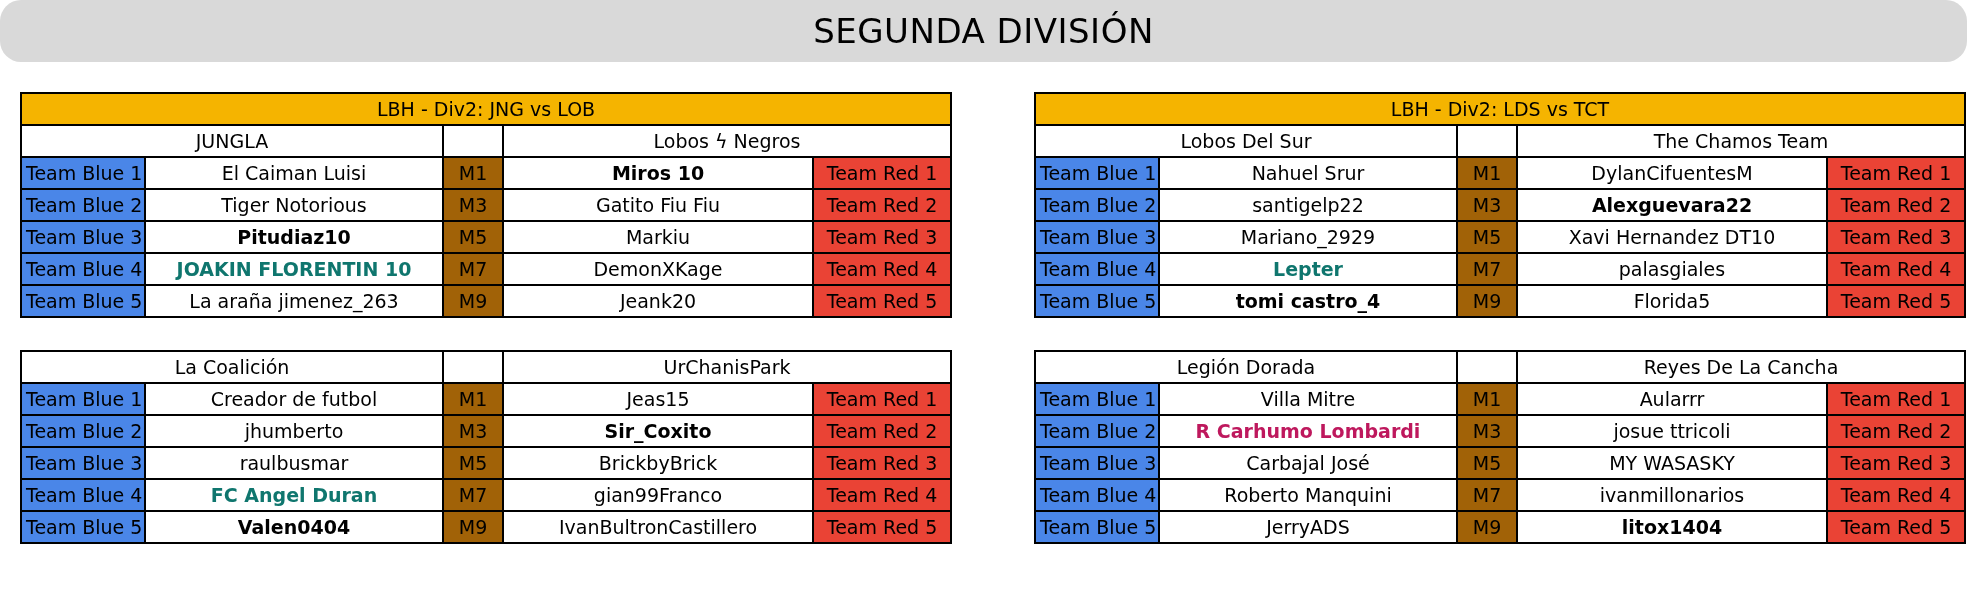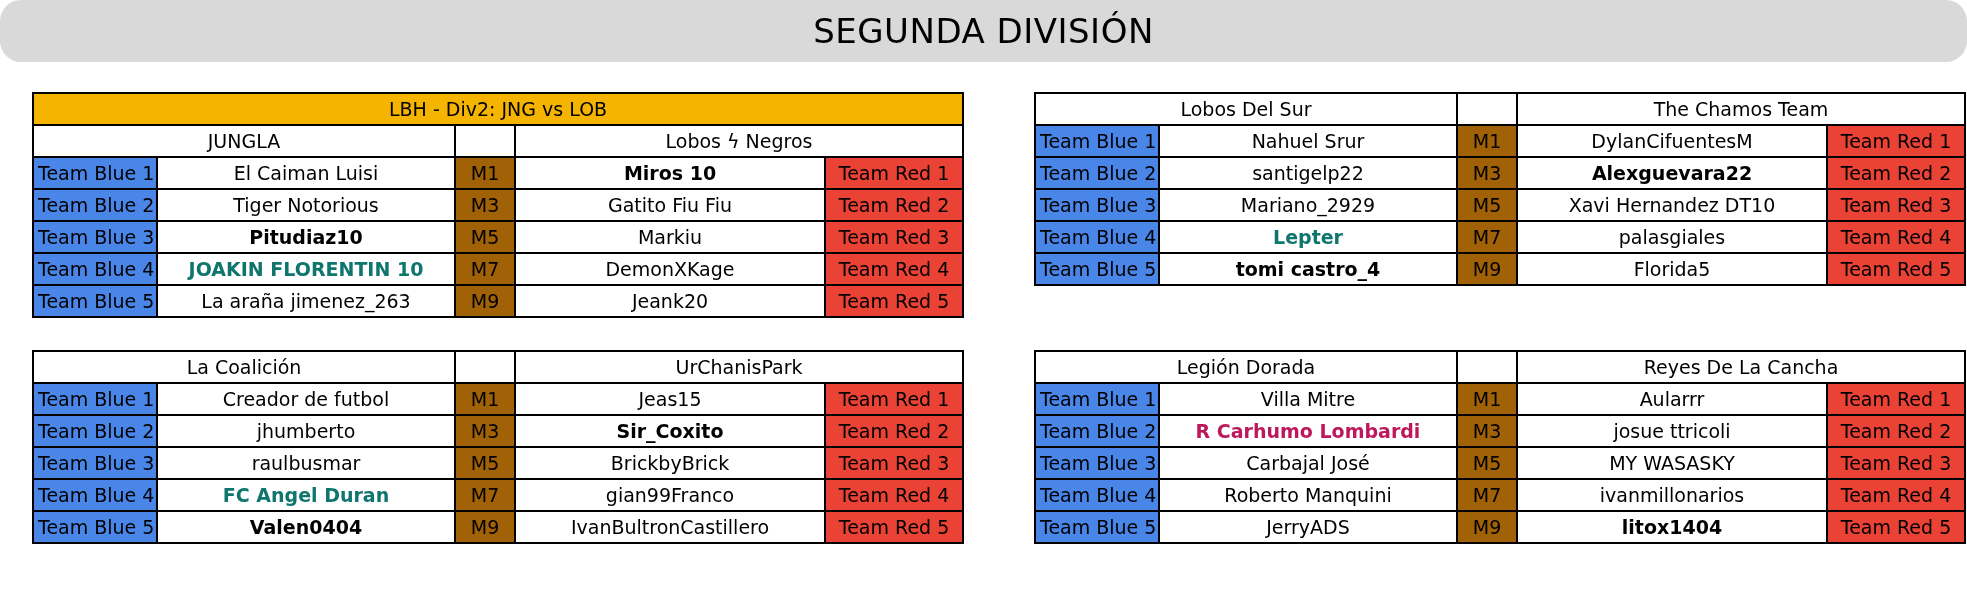--- a/index.html
+++ b/index.html
@@ -32,21 +32,21 @@
     width: 1967px;
     padding: 0;
   }
 
   .match-table {
     position: absolute;
     border-collapse: collapse;
     table-layout: fixed;
     background: #ffffff;
   }
-  .match-table.left  { left: 32px;   width: 930px; }
+  .match-table.left  { left: 20px;   width: 930px; }
   .match-table.right { left: 1034px; width: 930px; }
   .match-table.row1  { top: 30px; }
   .match-table.row2  { top: 288px; }
 
   .match-table td, .match-table th {
     border: 2px solid #000000;
     height: 32px;
     padding: 0 4px;
     font-size: 19px;
     font-weight: 400;
@@ -168,20 +168,23 @@
     <table class="match-table right row1">
       <colgroup>
         <col class="c-label">
         <col class="c-playerA">
         <col class="c-code">
         <col class="c-playerB">
         <col class="c-labelR">
       </colgroup>
       <tbody>
         <tr>
+          <td colspan="5" class="hdr-title">LBH - Div2: LDS vs TCT</td>
+        </tr>
+        <tr>
           <td colspan="2" class="team-name-cell">Lobos Del Sur</td>
           <td class="spacer-cell"></td>
           <td colspan="2" class="team-name-cell">The Chamos Team</td>
         </tr>
         <tr>
           <td class="label-blue">Team Blue 1</td>
           <td class="player-cell ">Nahuel Srur</td>
           <td class="code-cell">M1</td>
           <td class="player-cell ">DylanCifuentesM</td>
           <td class="label-red">Team Red 1</td>

